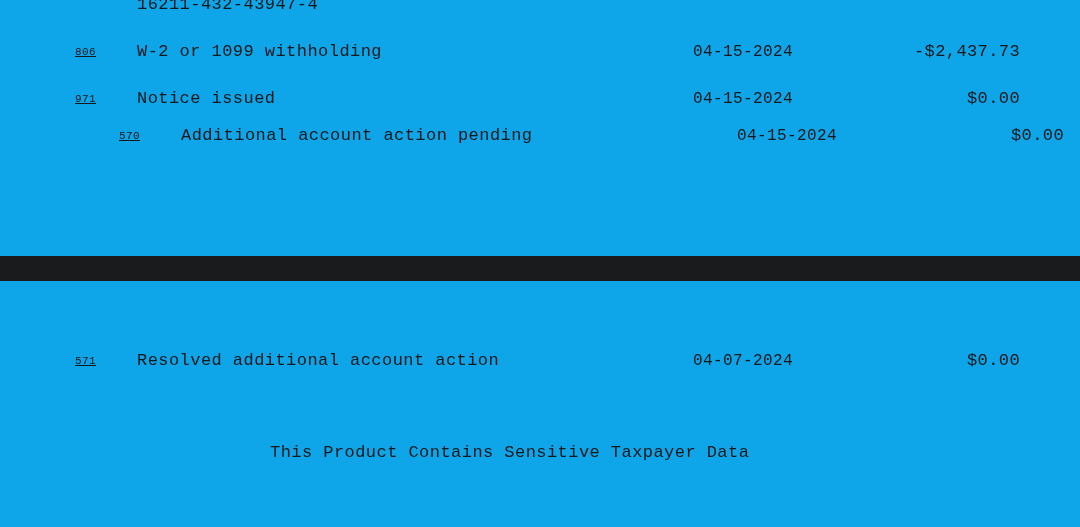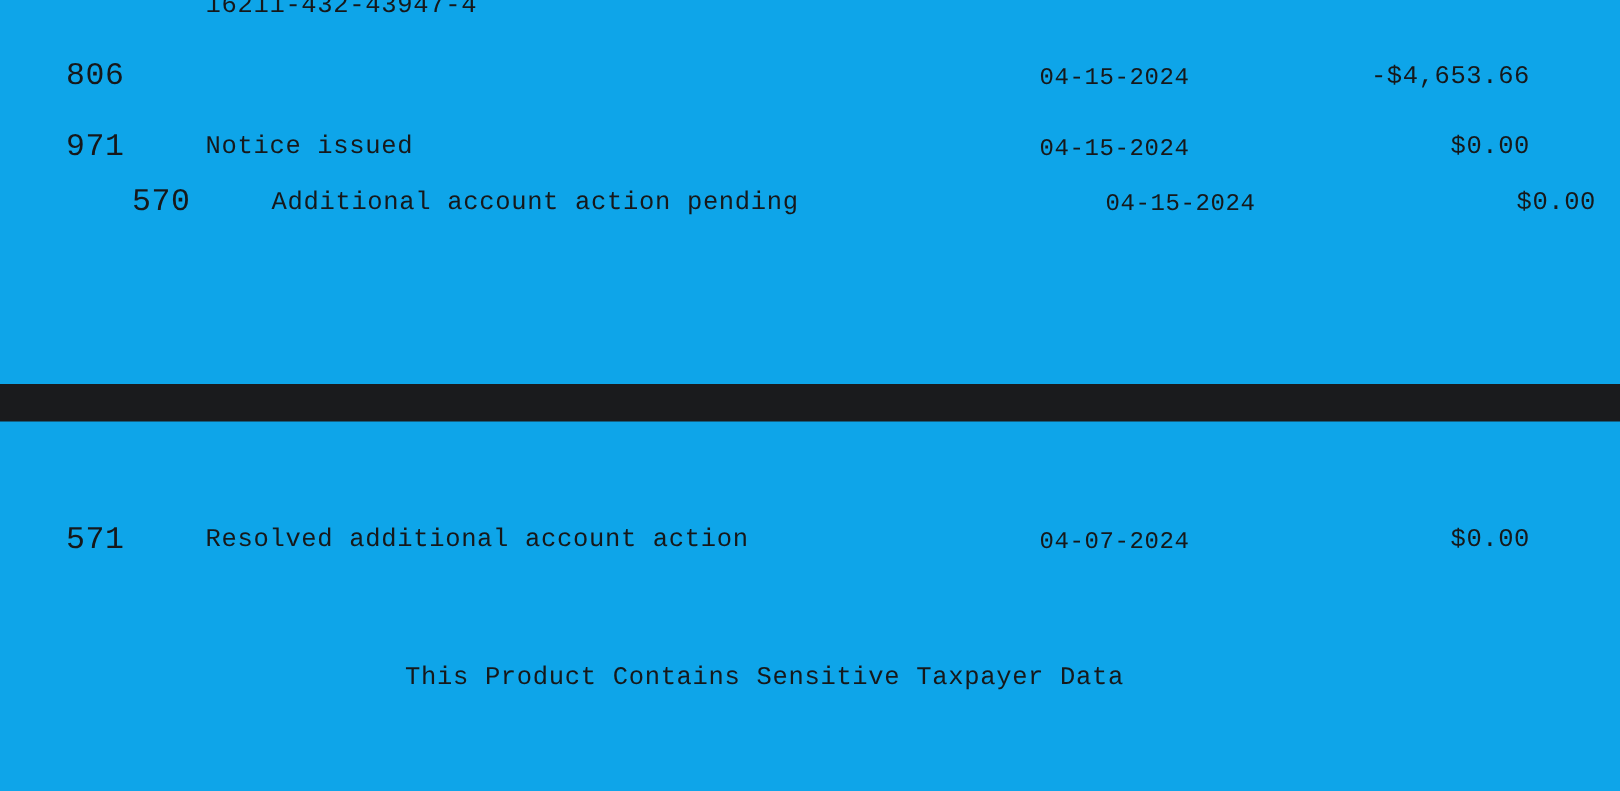--- a/index.html
+++ b/index.html
@@ -30,23 +30,24 @@
     left: 0;
     width: 1080px;
     height: 24px;
     line-height: 24px;
     white-space: nowrap;
   }
   .col-code {
     position: absolute;
     left: 44px;
     width: 52px;
-    text-align: left;
-    font-size: 21px;
+    text-align: right;
+    font-size: 11px;
     letter-spacing: 0.4px;
+    text-decoration: underline;
   }
   .col-desc {
     position: absolute;
     left: 137px;
     font-size: 17px;
     letter-spacing: 0.45px;
   }
   .col-date {
     position: absolute;
     left: 693px;
@@ -103,22 +104,23 @@
 </style>
 </head>
 <body style="background: rgb(255, 255, 255); color: rgb(22, 24, 26);">
 
 <div class="page">
 
   <div class="account-ref">16211-432-43947-4</div>
 
   <div class="txn-row" id="row-806">
     <span class="col-code">806</span>
+    <span class="col-desc">W-2 or 1099 withholding</span>
     <span class="col-date">04-15-2024</span>
-    <span class="col-amount">-$4,653.66</span>
+    <span class="col-amount">-$2,437.73</span>
   </div>
 
   <div class="txn-row" id="row-971">
     <span class="col-code">971</span>
     <span class="col-desc">Notice issued</span>
     <span class="col-date">04-15-2024</span>
     <span class="col-amount">$0.00</span>
   </div>
 
   <div class="txn-row" id="row-570">

